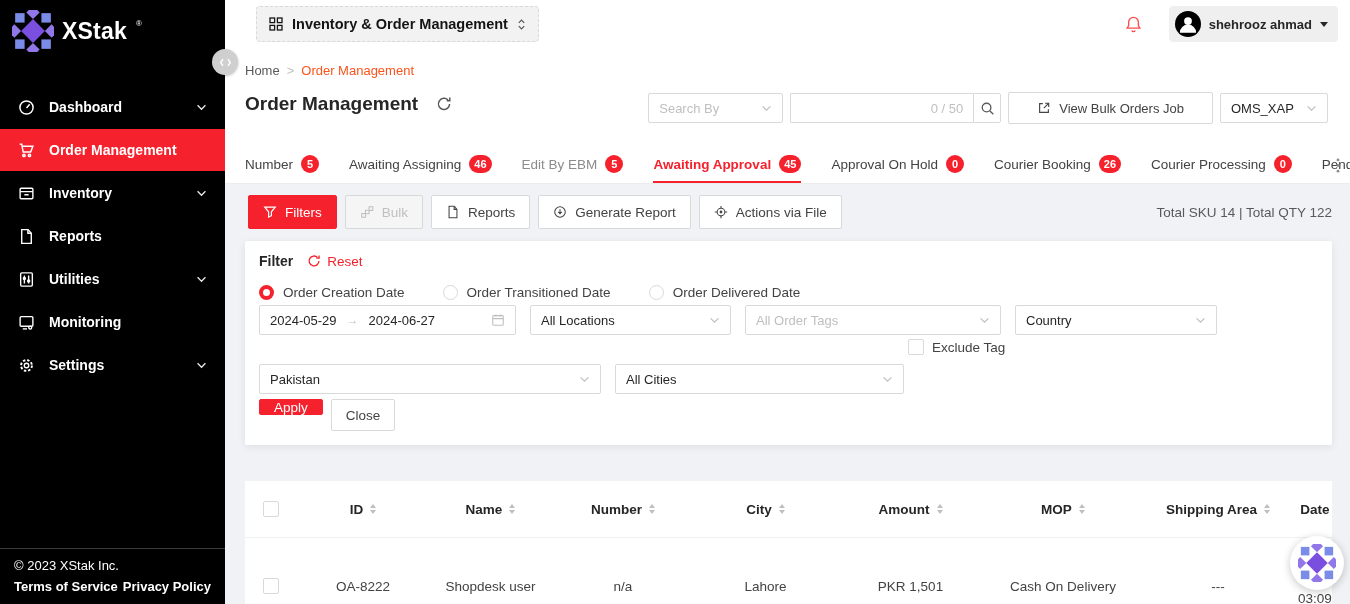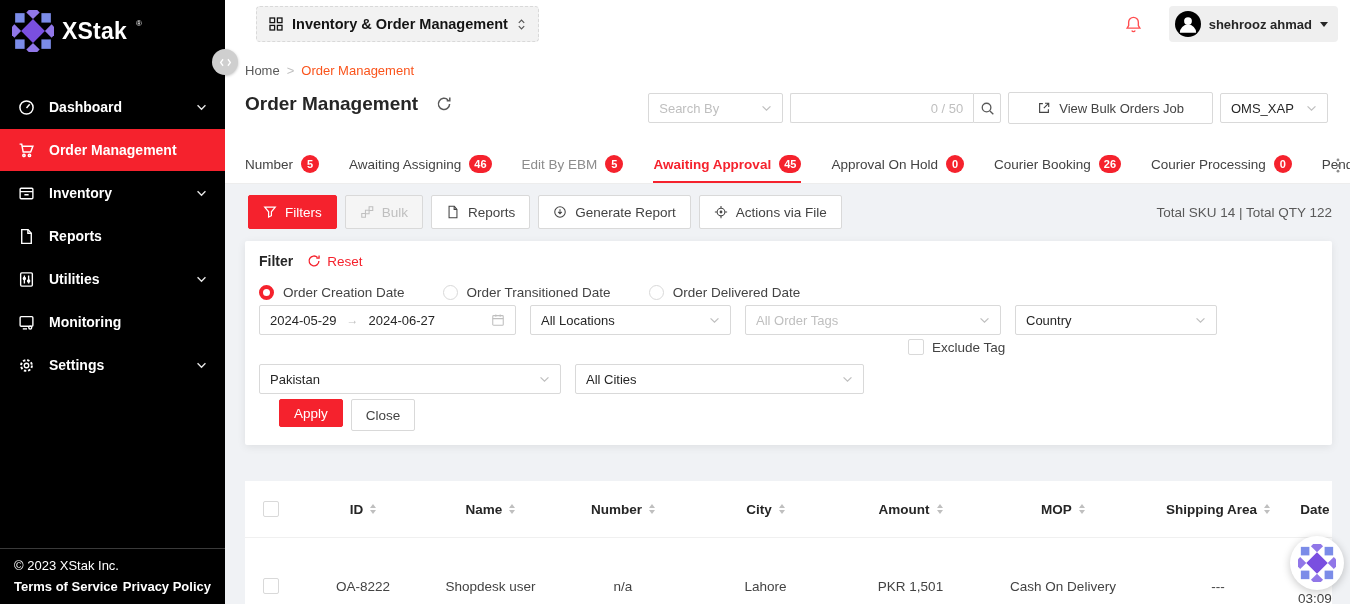--- a/index.html
+++ b/index.html
@@ -105,23 +105,23 @@
   .fp-row1{position:absolute;left:14px;top:64px;display:flex;gap:14px;height:30px;}
   .date-range{width:257px;box-sizing:border-box;border:1px solid #d9d9d9;border-radius:2px;background:#fff;
               display:flex;align-items:center;padding:0 10px;font-size:13px;color:#262626;gap:10px;cursor:pointer;}
   .date-arrow{color:#bfbfbf;font-size:12px;}
   .cal{margin-left:auto;color:#bfbfbf;}
   .w-locations{width:201px;} .w-tags{width:256px;} .w-country{width:202px;}
   .fp-exclude{position:absolute;left:663px;top:98px;display:flex;align-items:center;gap:8px;
               font-size:13.5px;color:#434343;cursor:pointer;}
   .checkbox{width:16px;height:16px;border:1px solid #d9d9d9;border-radius:2px;background:#fff;box-sizing:border-box;}
   .fp-row2{position:absolute;left:14px;top:123px;display:flex;gap:14px;height:30px;}
-  .w-pakistan{width:302px;} .w-cities{width:289px;}
+  .w-pakistan{width:342px;} .w-cities{width:289px;}
   .fp-buttons{position:absolute;left:14px;top:158px;display:flex;gap:8px;}
-  .btn.apply{height:28px;background:#f5222d;border-color:#f5222d;color:#fff;margin-left:20px;}
+  .btn.apply{height:16px;background:#f5222d;border-color:#f5222d;color:#fff;}
   .btn.close{height:32px;}
 
   
   .table-card{position:absolute;left:20px;top:297px;width:1087px;background:#fff;}
   .tr{display:grid;grid-template-columns:48px 140px 115px 150px 135px 155px 150px 160px 1fr;align-items:center;}
   .thead{height:56px;border-bottom:1px solid #f0f0f0;font-weight:bold;color:#262626;font-size:13.5px;background:#fff;}
   .th{display:flex;align-items:center;justify-content:center;gap:7px;cursor:pointer;}
   .sorter{display:flex;flex-direction:column;gap:2px;}
   .car-up{width:0;height:0;border-left:3.5px solid transparent;border-right:3.5px solid transparent;border-bottom:4px solid #bfbfbf;}
   .car-dn{width:0;height:0;border-left:3.5px solid transparent;border-right:3.5px solid transparent;border-top:4px solid #bfbfbf;}

